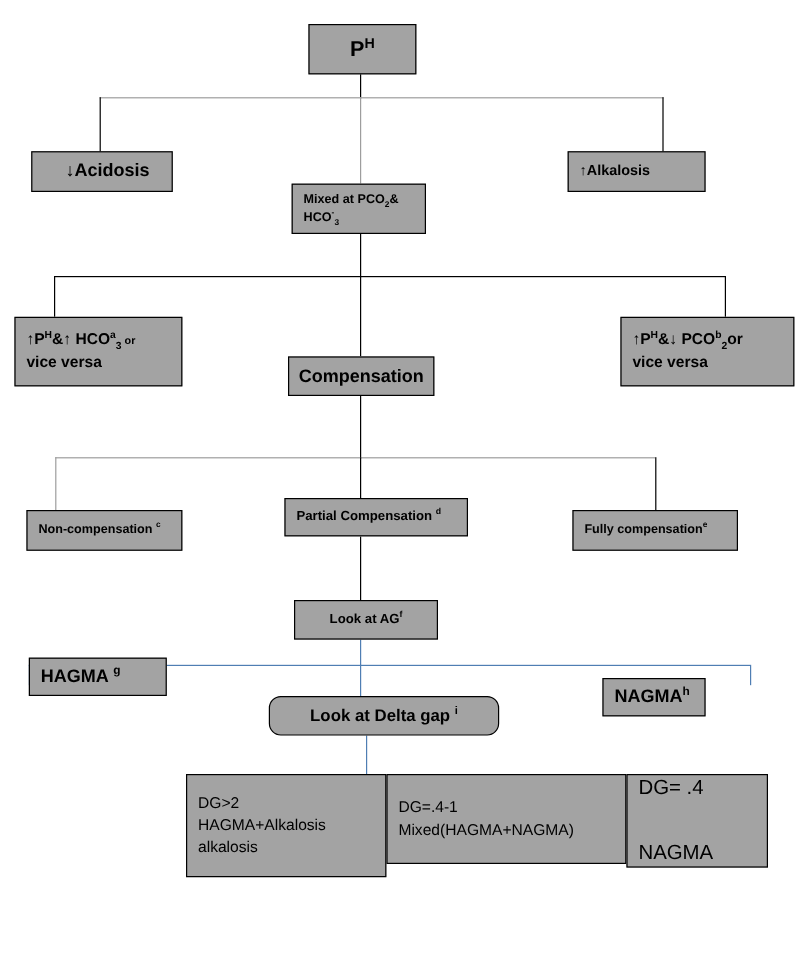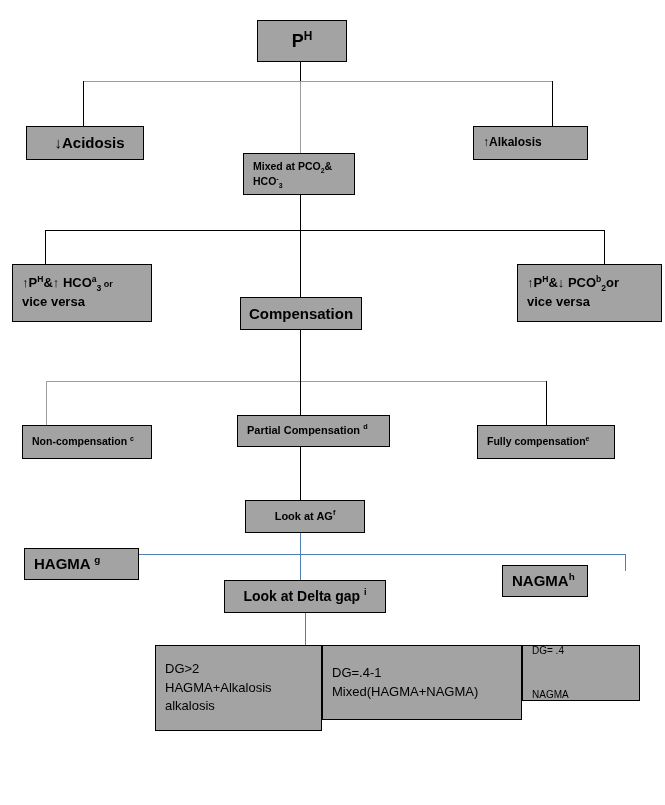--- a/index.html
+++ b/index.html
@@ -151,21 +151,21 @@
   <div class="vline bl" style="left:24px; top:554px; height:17px;"></div>
   <div class="vline bl" style="left:625px; top:554px; height:17px;"></div>
   <div class="vline bl" style="left:300px; top:554px; height:26px;"></div>
 
   <div class="box pad-l" style="left:24px; top:548px; width:115px; height:32px; font-size:15px;">
     <div class="line b">
       <span>HAGMA </span><sup>g</sup>
     </div>
   </div>
 
-  <div class="box center" style="left:224px; top:580px; width:162px; height:33px; font-size:14px;">
+  <div class="box center" style="left:224px; top:580px; width:192px; height:33px; font-size:14px;border-radius:10px;">
     <div class="line b">
       <span>Look at Delta gap </span><sup>i</sup>
     </div>
   </div>
 
   <div class="box pad-l" style="left:502px; top:565px; width:86px; height:32px; font-size:15px;">
     <div class="line b">
       <span>NAGMA</span><sup>h</sup>
     </div>
   </div>
@@ -177,18 +177,18 @@
     <div class="line">DG&gt;2</div>
     <div class="line">HAGMA+Alkalosis</div>
     <div class="line">alkalosis</div>
   </div>
 
   <div class="box pad-l" style="left:322px; top:645px; width:200px; height:75px; font-size:13px;">
     <div class="line">DG=.4-1</div>
     <div class="line">Mixed(HAGMA+NAGMA)</div>
   </div>
 
-  <div class="box pad-l" style="left:522px; top:645px; width:118px; height:56px; font-size:10px;gap:29px;">
+  <div class="box pad-l" style="left:522px; top:645px; width:118px; height:78px; font-size:17px;gap:29px;">
     <div class="line">DG= .4</div>
     <div class="line">NAGMA</div>
   </div>
 
 </div>
 
 </body></html>

